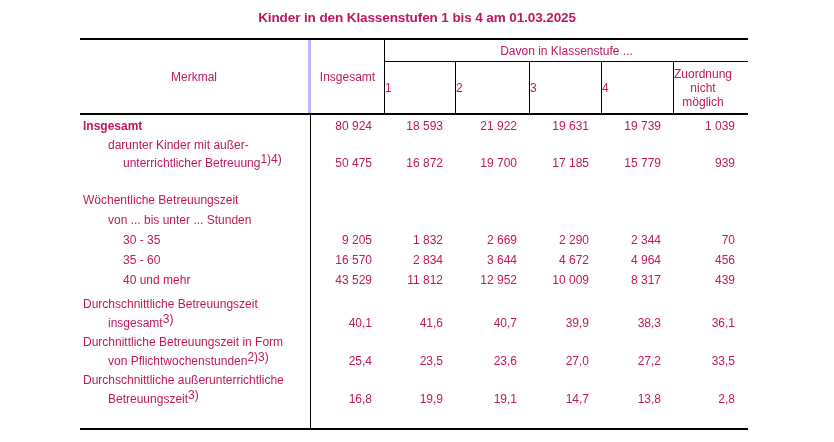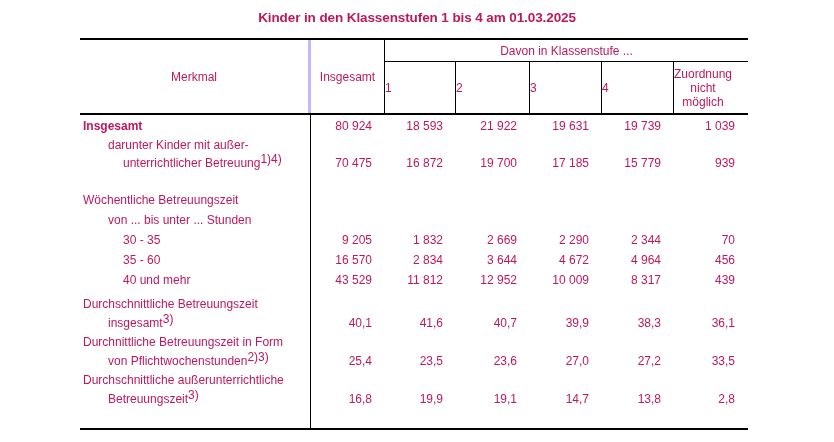--- a/index.html
+++ b/index.html
@@ -116,21 +116,21 @@
         <div class="num c3">19 631</div>
         <div class="num c4">19 739</div>
         <div class="num c5">1 039</div>
       </div>
 
       <div class="row two" style="height:36px">
         <div class="lbl two">
           <div class="ind1">darunter Kinder mit außer-</div>
           <div class="ind2"><span>unterrichtlicher Betreuung</span><sup>1)4)</sup></div>
         </div>
-        <div class="num c0">70 475</div>
+        <div class="num c0">50 475</div>
         <div class="num c1">16 872</div>
         <div class="num c2">19 700</div>
         <div class="num c3">17 185</div>
         <div class="num c4">15 779</div>
         <div class="num c5">939</div>
       </div>
 
       <div class="row gap12">
         <div class="lbl ind0">Wöchentliche Betreuungszeit</div>
       </div>

